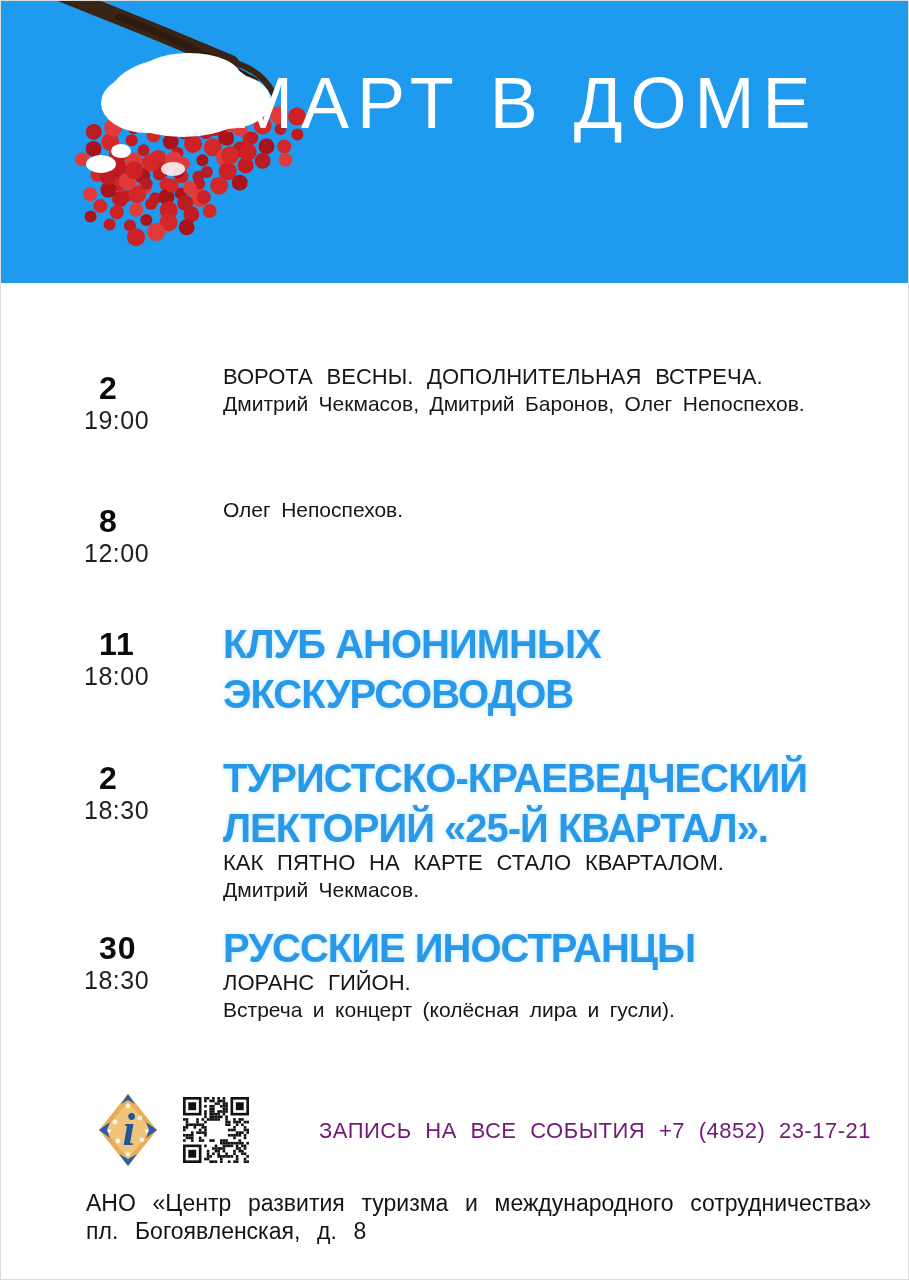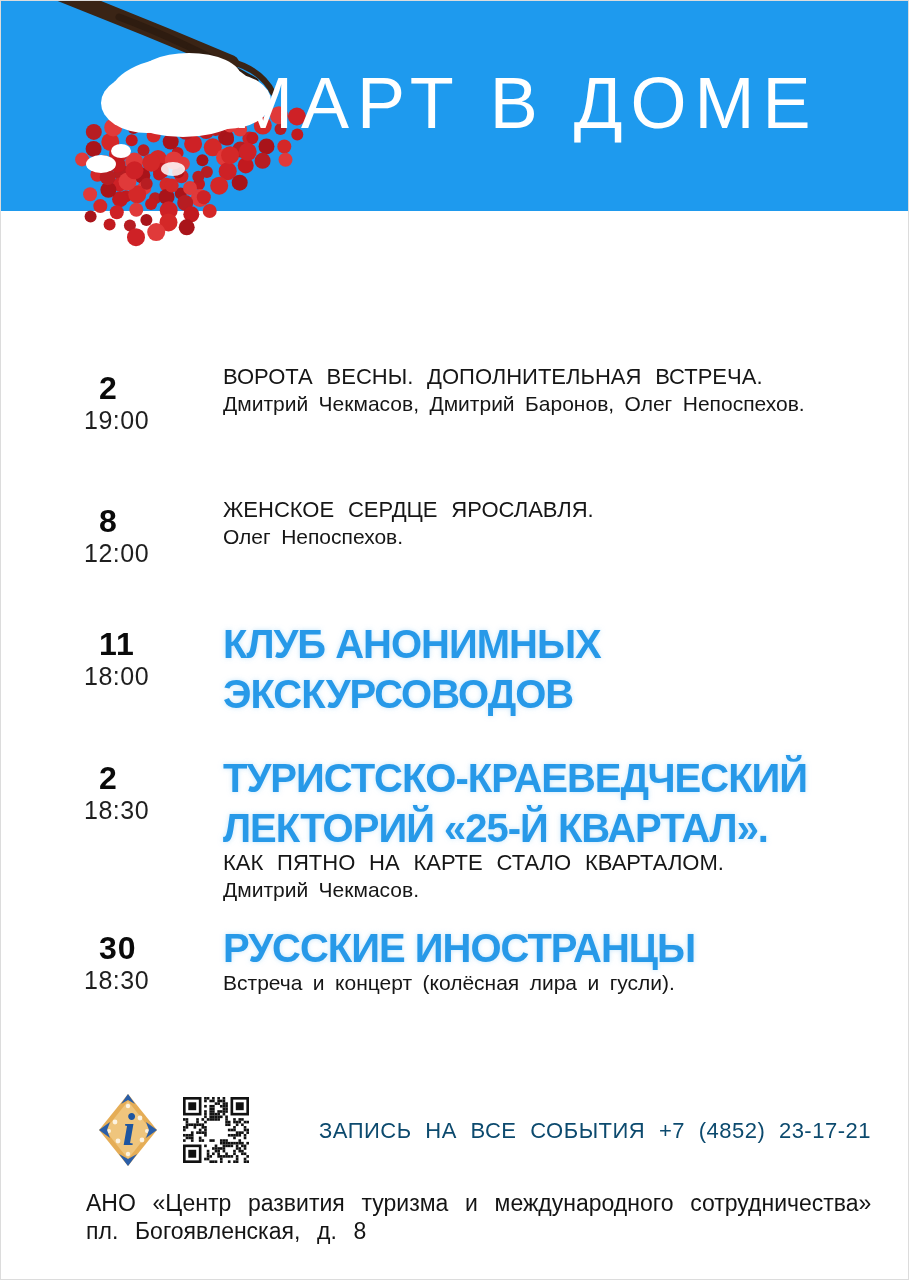--- a/index.html
+++ b/index.html
@@ -5,21 +5,21 @@
   html,body { margin:0; padding:0; background:#f4f4f4; }
   .poster {
     position:relative; width:909px; height:1280px; margin:0 auto;
     background:#ffffff; overflow:hidden; box-sizing:border-box;
     border:1px solid #dcdcdc;
     font-family:"Liberation Sans", sans-serif;
     color:#1b1b1b;
   }
   
   .banner {
-    position:absolute; top:0; left:0; width:909px; height:210px;
+    position:absolute; top:0; left:0; width:909px; height:282px;
     background:#1e9aee;
   }
   .banner-photo { position:absolute; top:0; left:0; }
   .banner-title {
     position:absolute; left:232px; top:62px;
     color:#ffffff; font-size:72px; line-height:80px;
     font-weight:400; letter-spacing:8px; white-space:nowrap;
   }
   
   .event { position:absolute; left:0; width:909px; }
@@ -32,21 +32,21 @@
     letter-spacing:-1px; color:#2799e8; white-space:nowrap;
     text-shadow:0 0 5px rgba(150,208,245,0.55);
   }
   .subtitle { font-size:22px; line-height:27px; color:#161616; word-spacing:0.35em; white-space:nowrap; }
   .people   { font-size:21px; line-height:27px; color:#161616; word-spacing:0.22em; white-space:nowrap; }
   
   .logo  { position:absolute; left:94px;  top:1090px; }
   .qr    { position:absolute; left:182px; top:1096px; }
   .booking {
     position:absolute; left:318px; top:1116px;
-    font-size:22px; line-height:28px; color:#0c4a6e;
+    font-size:22px; line-height:28px; color:#701a75;
     word-spacing:0.32em; letter-spacing:0.5px; white-space:nowrap;
   }
   .org { position:absolute; left:85px; top:1188px; font-size:23px; line-height:28px; color:#141414; word-spacing:0.45em; }
 </style>
 </head>
 <body>
 
 <div class="poster">
 
   <header class="banner">
@@ -188,21 +188,20 @@
       <div class="people">Дмитрий  Чекмасов,  Дмитрий  Баронов,  Олег  Непоспехов.</div>
     </div>
   </section>
 
   <section class="event" style="top:495px">
     <div class="when">
       <div class="date">8</div>
       <div class="time">12:00</div>
     </div>
     <div class="what">
-      <div class="subtitle">ЖЕНСКОЕ  СЕРДЦЕ  ЯРОСЛАВЛЯ.</div>
       <div class="people">Олег  Непоспехов.</div>
     </div>
   </section>
 
   <section class="event" style="top:618px">
     <div class="when">
       <div class="date">11</div>
       <div class="time">18:00</div>
     </div>
     <div class="what">
@@ -230,20 +229,21 @@
 
   <section class="event" style="top:922px">
     <div class="when">
       <div class="date">30</div>
       <div class="time">18:30</div>
     </div>
     <div class="what">
       <h2 class="title">
         <div>РУССКИЕ ИНОСТРАНЦЫ</div>
       </h2>
+      <div class="subtitle">ЛОРАНС  ГИЙОН.</div>
       <div class="people">Встреча  и  концерт  (колёсная  лира  и  гусли).</div>
     </div>
   </section>
 
   <svg class="logo" width="66" height="78" viewBox="0 0 66 78" aria-hidden="true">
     <polygon points="33,3 62,39 33,75 4,39" fill="#e5ad56"></polygon>
     <polygon points="33,10 56,39 33,68 10,39" fill="#efc57d"></polygon>
     <g fill="#fdf6e8" opacity="0.95">
       <circle cx="20" cy="31" r="2.4"></circle>
         <circle cx="45" cy="27" r="2.4"></circle>

